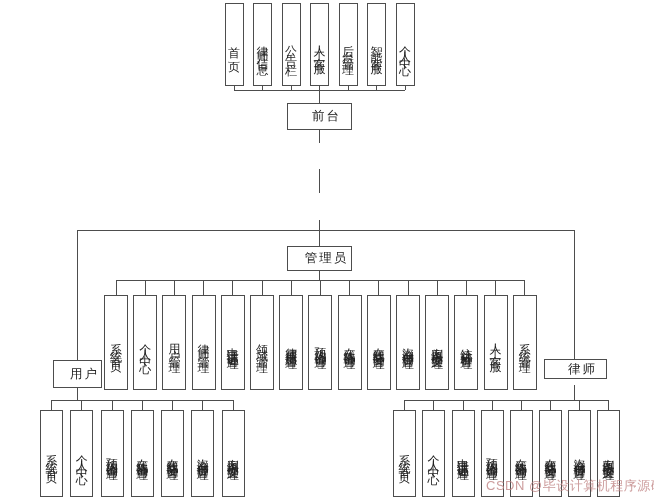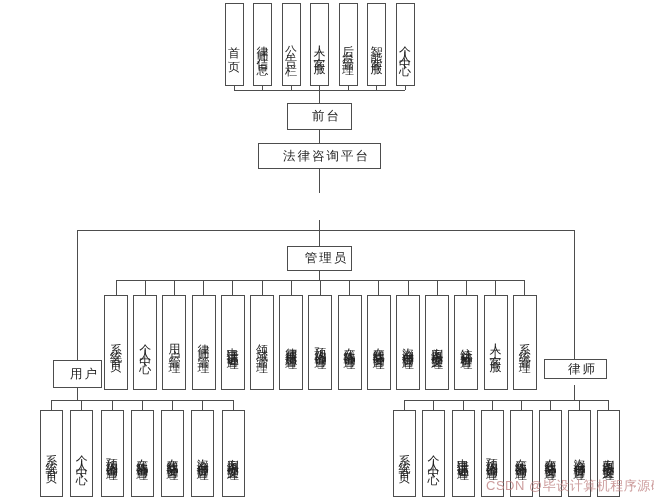--- a/index.html
+++ b/index.html
@@ -106,20 +106,19 @@
     <div class="vb ls4" style="left:422px">个人中心</div>
     <div class="vb ls6" style="left:451.5px">申请认证管理</div>
     <div class="vb ls6" style="left:480.5px">预约咨询管理</div>
     <div class="vb ls6" style="left:509.5px">在线咨询管理</div>
     <div class="vb ls6" style="left:539px">在线回复管理</div>
     <div class="vb ls6" style="left:568px">咨询付费管理</div>
     <div class="vb ls6" style="left:597px">案例提交管理</div>
   </div>
 
   <div class="hb" style="left:287px;top:103px;width:65px;height:27px">前台</div>
-  <div class="hb" style="left:258px;top:143px;width:123px;height:26px">法律咨询平台</div>
   <div class="hb" style="left:53px;top:360px;width:49px;height:28px">用户</div>
   <div class="hb" style="left:287px;top:246px;width:65px;height:25px">管理员</div>
   <div class="hb" style="left:544px;top:359px;width:63px;height:20px">律师</div>
 
   <div class="watermark">CSDN @毕设计算机程序源码</div>
 
 </div>
 
 </body></html>

